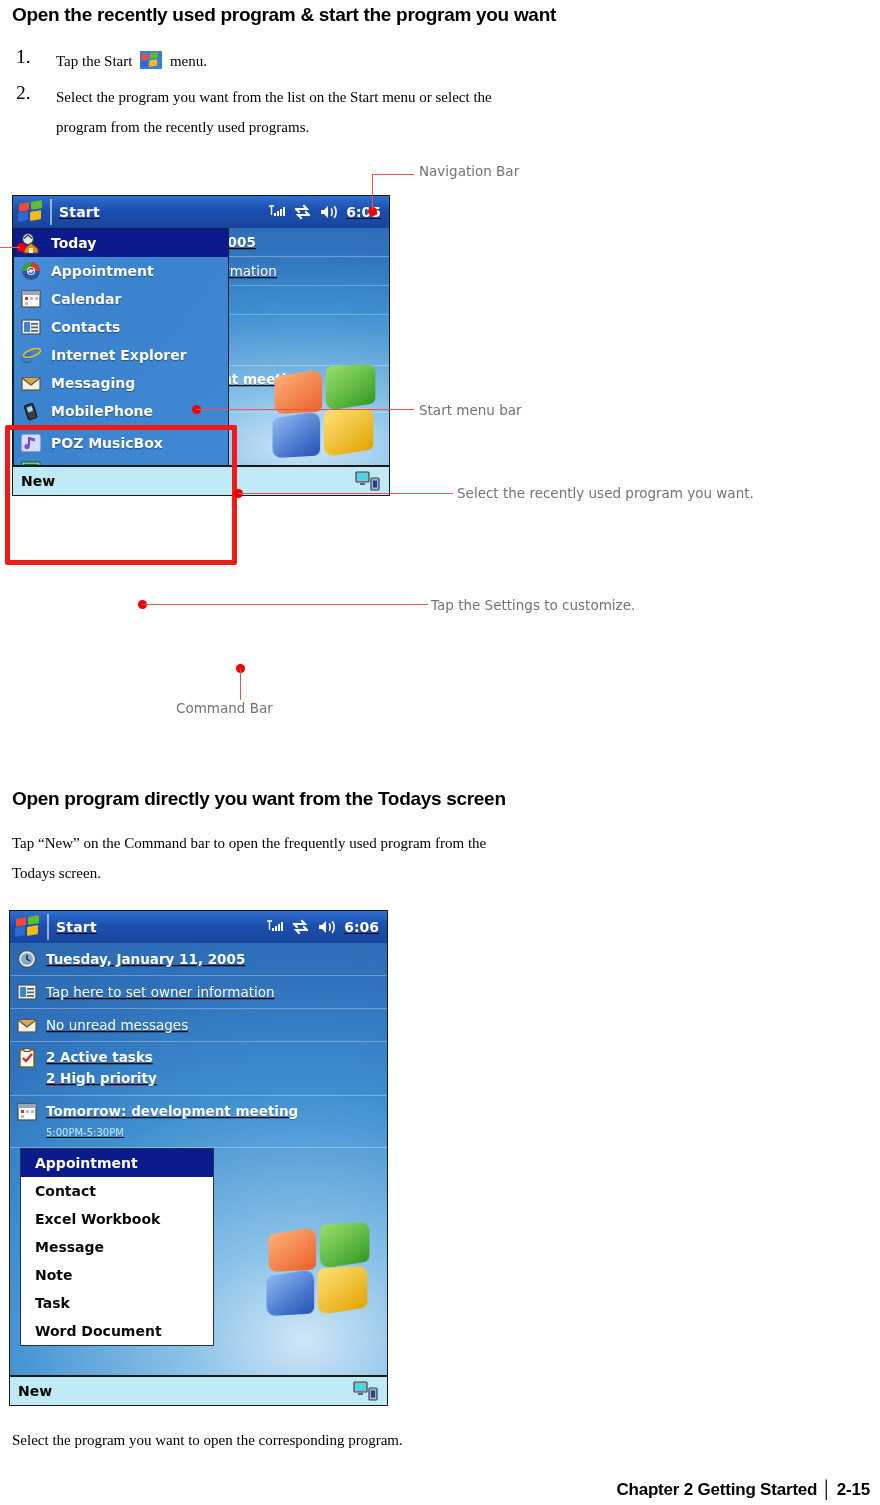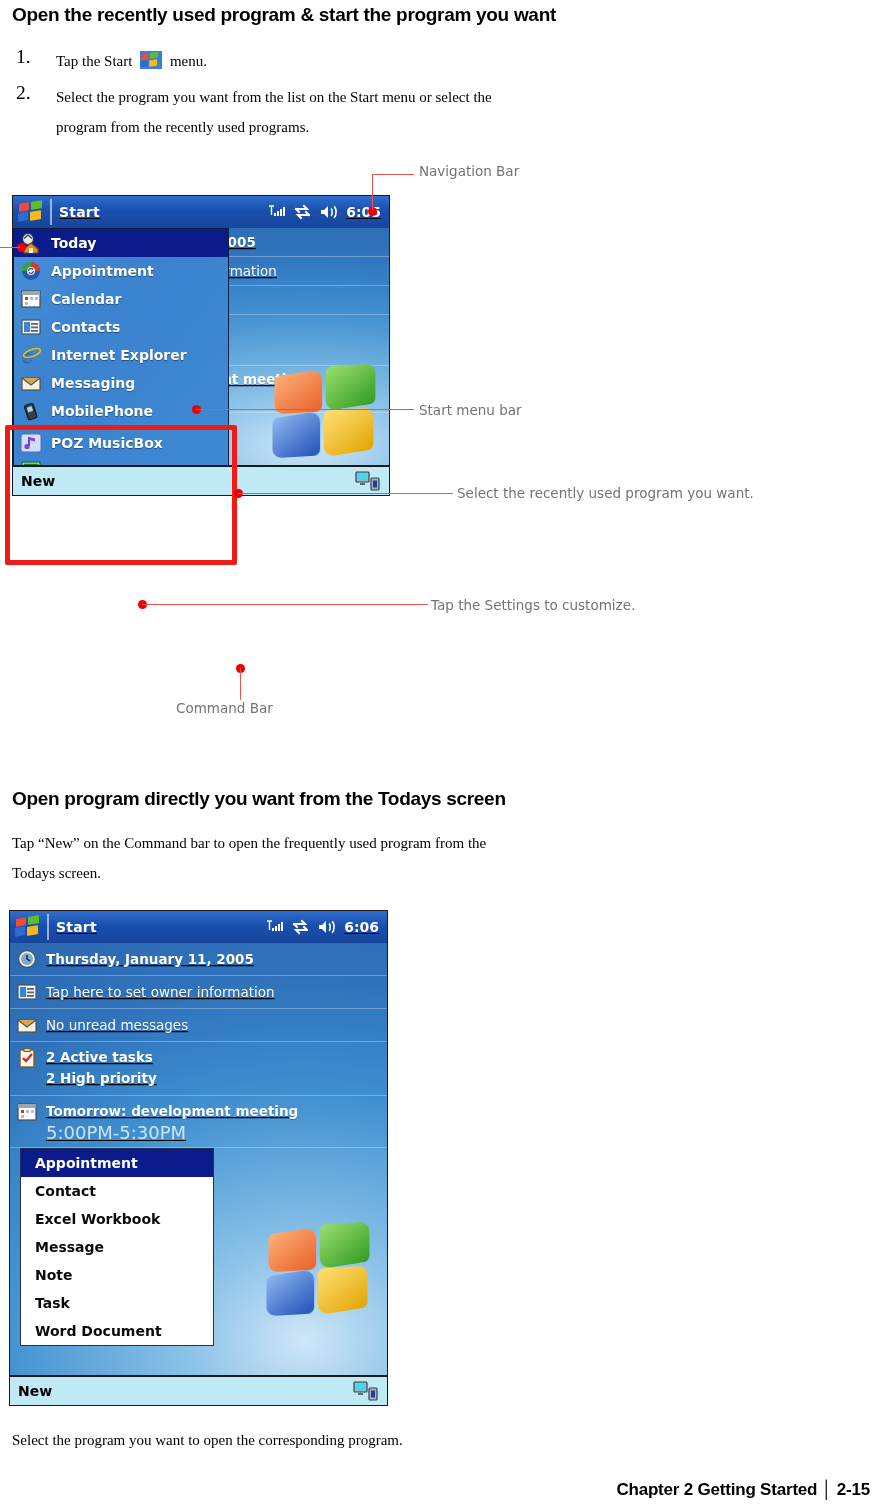--- a/index.html
+++ b/index.html
@@ -74,21 +74,21 @@
     position: relative;
     display: flex; align-items: center;
     border-bottom: 1px solid rgba(255,255,255,.30);
     padding-left: 6px;
     color:#fff;
     font-family: "DejaVu Sans", sans-serif;
   }
   .today-row .tr-ic { width: 22px; height: 22px; flex:none; margin-right: 8px; }
   .tr-text-bold { font-weight: bold; font-size: 13.5px; text-shadow: 0 1px 0 rgba(0,0,0,.25); }
   .tr-text { font-size: 13.5px; text-shadow: 0 1px 0 rgba(0,0,0,.25); }
-  .tr-sub { font-size: 18px; color:#cfe4f6; }
+  .tr-sub { font-size: 10px; color:#cfe4f6; }
 
   .bigflag { position:absolute; width: 108px; height: 96px; }
   .bigflag span { position:absolute; display:block; border-radius: 6px 10px 6px 10px; }
   .bigflag .r { background: linear-gradient(145deg,#ffb07a,#e9622a); left:2px;  top:8px;  width:48px; height:40px; transform: perspective(60px) rotateY(-8deg) skewY(-6deg);}
   .bigflag .g { background: linear-gradient(145deg,#9ade6c,#2f9a22); left:56px; top:0px;  width:50px; height:42px; transform: perspective(60px) rotateY(8deg) skewY(-6deg);}
   .bigflag .b { background: linear-gradient(145deg,#8fb8f2,#2353b8); left:0px;  top:50px; width:48px; height:42px; transform: perspective(60px) rotateY(-8deg) skewY(-6deg);}
   .bigflag .y { background: linear-gradient(145deg,#ffdf73,#e0a400); left:54px; top:44px; width:50px; height:44px; transform: perspective(60px) rotateY(8deg) skewY(-6deg);}
 
   
   .start-menu {
@@ -495,21 +495,21 @@
 
     <div class="today" style="height:432px;">
       <div class="today-row" style="height:33px;">
         <span class="tr-ic">
           <svg class="ic" width="22" height="22" viewBox="0 0 22 22">
             <circle cx="11" cy="11" r="8.5" fill="#e9eef3" stroke="#4a5560" stroke-width="1.4"></circle>
             <circle cx="11" cy="11" r="6" fill="#7fa8cc"></circle>
             <path d="M11 7v4l3 2" stroke="#11202e" stroke-width="1.4" fill="none"></path>
           </svg>
         </span>
-        <span class="tr-text-bold">Thursday, January 11, 2005</span>
+        <span class="tr-text-bold">Tuesday, January 11, 2005</span>
       </div>
       <div class="today-row" style="height:33px;">
         <span class="tr-ic">
           <svg class="ic" width="22" height="22" viewBox="0 0 22 22">
             <rect x="2" y="4" width="18" height="14" fill="#f2f6fa" stroke="#47525c" stroke-width="1.2"></rect>
             <rect x="4" y="6" width="6" height="10" fill="#3f84d2"></rect>
             <rect x="11" y="7" width="7" height="1.8" fill="#5b6770"></rect>
             <rect x="11" y="10.5" width="7" height="1.8" fill="#5b6770"></rect>
             <rect x="11" y="14" width="7" height="1.8" fill="#5b6770"></rect>
           </svg>

